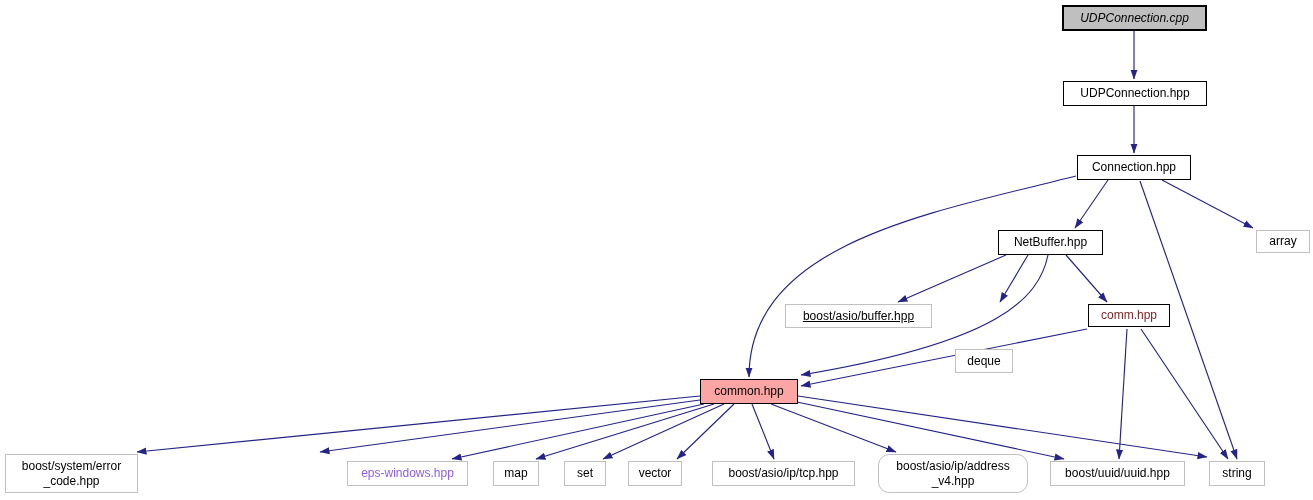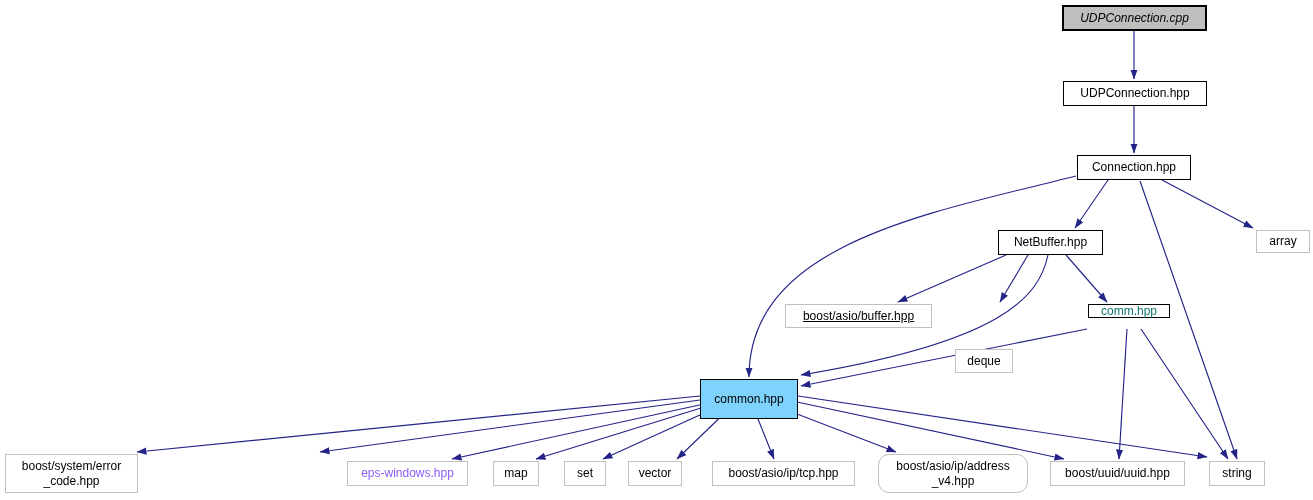--- a/index.html
+++ b/index.html
@@ -86,22 +86,22 @@
       </g>
   </svg>
 
 <div class="node current" style="left: 1062px; top: 5px; width: 145px; height: 26px; color: rgb(0, 0, 0); background: rgb(191, 191, 191); border-color: rgb(0, 0, 0);">UDPConnection.cpp</div>
     <div class="node project" style="left: 1063px; top: 81px; width: 144px; height: 25px; color: rgb(0, 0, 0); background: rgb(255, 255, 255); border-color: rgb(0, 0, 0);">UDPConnection.hpp</div>
     <div class="node project" style="left: 1077px; top: 155px; width: 114px; height: 25px; color: rgb(0, 0, 0); background: rgb(255, 255, 255); border-color: rgb(0, 0, 0);">Connection.hpp</div>
     <div class="node project" style="left: 998px; top: 230px; width: 105px; height: 25px; color: rgb(0, 0, 0); background: rgb(255, 255, 255); border-color: rgb(0, 0, 0);">NetBuffer.hpp</div>
     <div class="node external" style="left: 1256px; top: 230px; width: 54px; height: 23px; color: rgb(0, 0, 0); background: rgb(255, 255, 255); border-color: rgb(192, 192, 192);">array</div>
     <div class="node external" style="left: 785px; top: 304px; width: 147px; height: 24px; color: rgb(0, 0, 0); background: rgb(255, 255, 255); border-color: rgb(192, 192, 192); text-decoration: underline;">boost/asio/buffer.hpp</div>
     <div class="node external" style="left: 955px; top: 304px; width: 58px; height: 24px; color: rgb(0, 0, 0); background: rgb(255, 255, 255); border-color: rgb(192, 192, 192); margin-top: 45px;">deque</div>
-    <div class="node project" style="left: 1088px; top: 304px; width: 82px; height: 14px; color: #0f766e; background: rgb(255, 255, 255); border-color: rgb(0, 0, 0);">comm.hpp</div>
-    <div class="node project" style="left: 700px; top: 379px; width: 98px; height: 40px; color: rgb(0, 0, 0); background: #7dd3fc; border-color: rgb(0, 0, 0); text-align: center;">common.hpp</div>
+    <div class="node project" style="left: 1088px; top: 304px; width: 82px; height: 23px; color: #7f1d1d; background: rgb(255, 255, 255); border-color: rgb(0, 0, 0);">comm.hpp</div>
+    <div class="node project" style="left: 700px; top: 379px; width: 98px; height: 25px; color: rgb(0, 0, 0); background: #fca5a5; border-color: rgb(0, 0, 0); text-align: center;">common.hpp</div>
     <div class="node external" style="left: 5px; top: 454px; width: 133px; height: 39px; color: rgb(0, 0, 0); background: rgb(255, 255, 255); border-color: rgb(192, 192, 192);">boost/system/error
 _code.hpp</div>
     <div class="node external" style="left: 347px; top: 461px; width: 121px; height: 25px; color: #8b5cf6; background: rgb(255, 255, 255); border-color: rgb(192, 192, 192); text-align: right;">eps-windows.hpp</div>
     <div class="node external" style="left: 493px; top: 461px; width: 46px; height: 25px; color: rgb(0, 0, 0); background: rgb(255, 255, 255); border-color: rgb(192, 192, 192);">map</div>
     <div class="node external" style="left: 564px; top: 461px; width: 42px; height: 25px; color: rgb(0, 0, 0); background: rgb(255, 255, 255); border-color: rgb(192, 192, 192);">set</div>
     <div class="node external" style="left: 628px; top: 461px; width: 54px; height: 25px; color: rgb(0, 0, 0); background: rgb(255, 255, 255); border-color: rgb(192, 192, 192);">vector</div>
     <div class="node external" style="left: 712px; top: 461px; width: 143px; height: 25px; color: rgb(0, 0, 0); background: rgb(255, 255, 255); border-color: rgb(192, 192, 192);">boost/asio/ip/tcp.hpp</div>
     <div class="node external" style="left: 878px; top: 454px; width: 150px; height: 39px; color: rgb(0, 0, 0); background: rgb(255, 255, 255); border-color: rgb(192, 192, 192); border-radius: 11px;">boost/asio/ip/address
 _v4.hpp</div>
     <div class="node external" style="left: 1050px; top: 461px; width: 135px; height: 25px; color: rgb(0, 0, 0); background: rgb(255, 255, 255); border-color: rgb(192, 192, 192);">boost/uuid/uuid.hpp</div>

